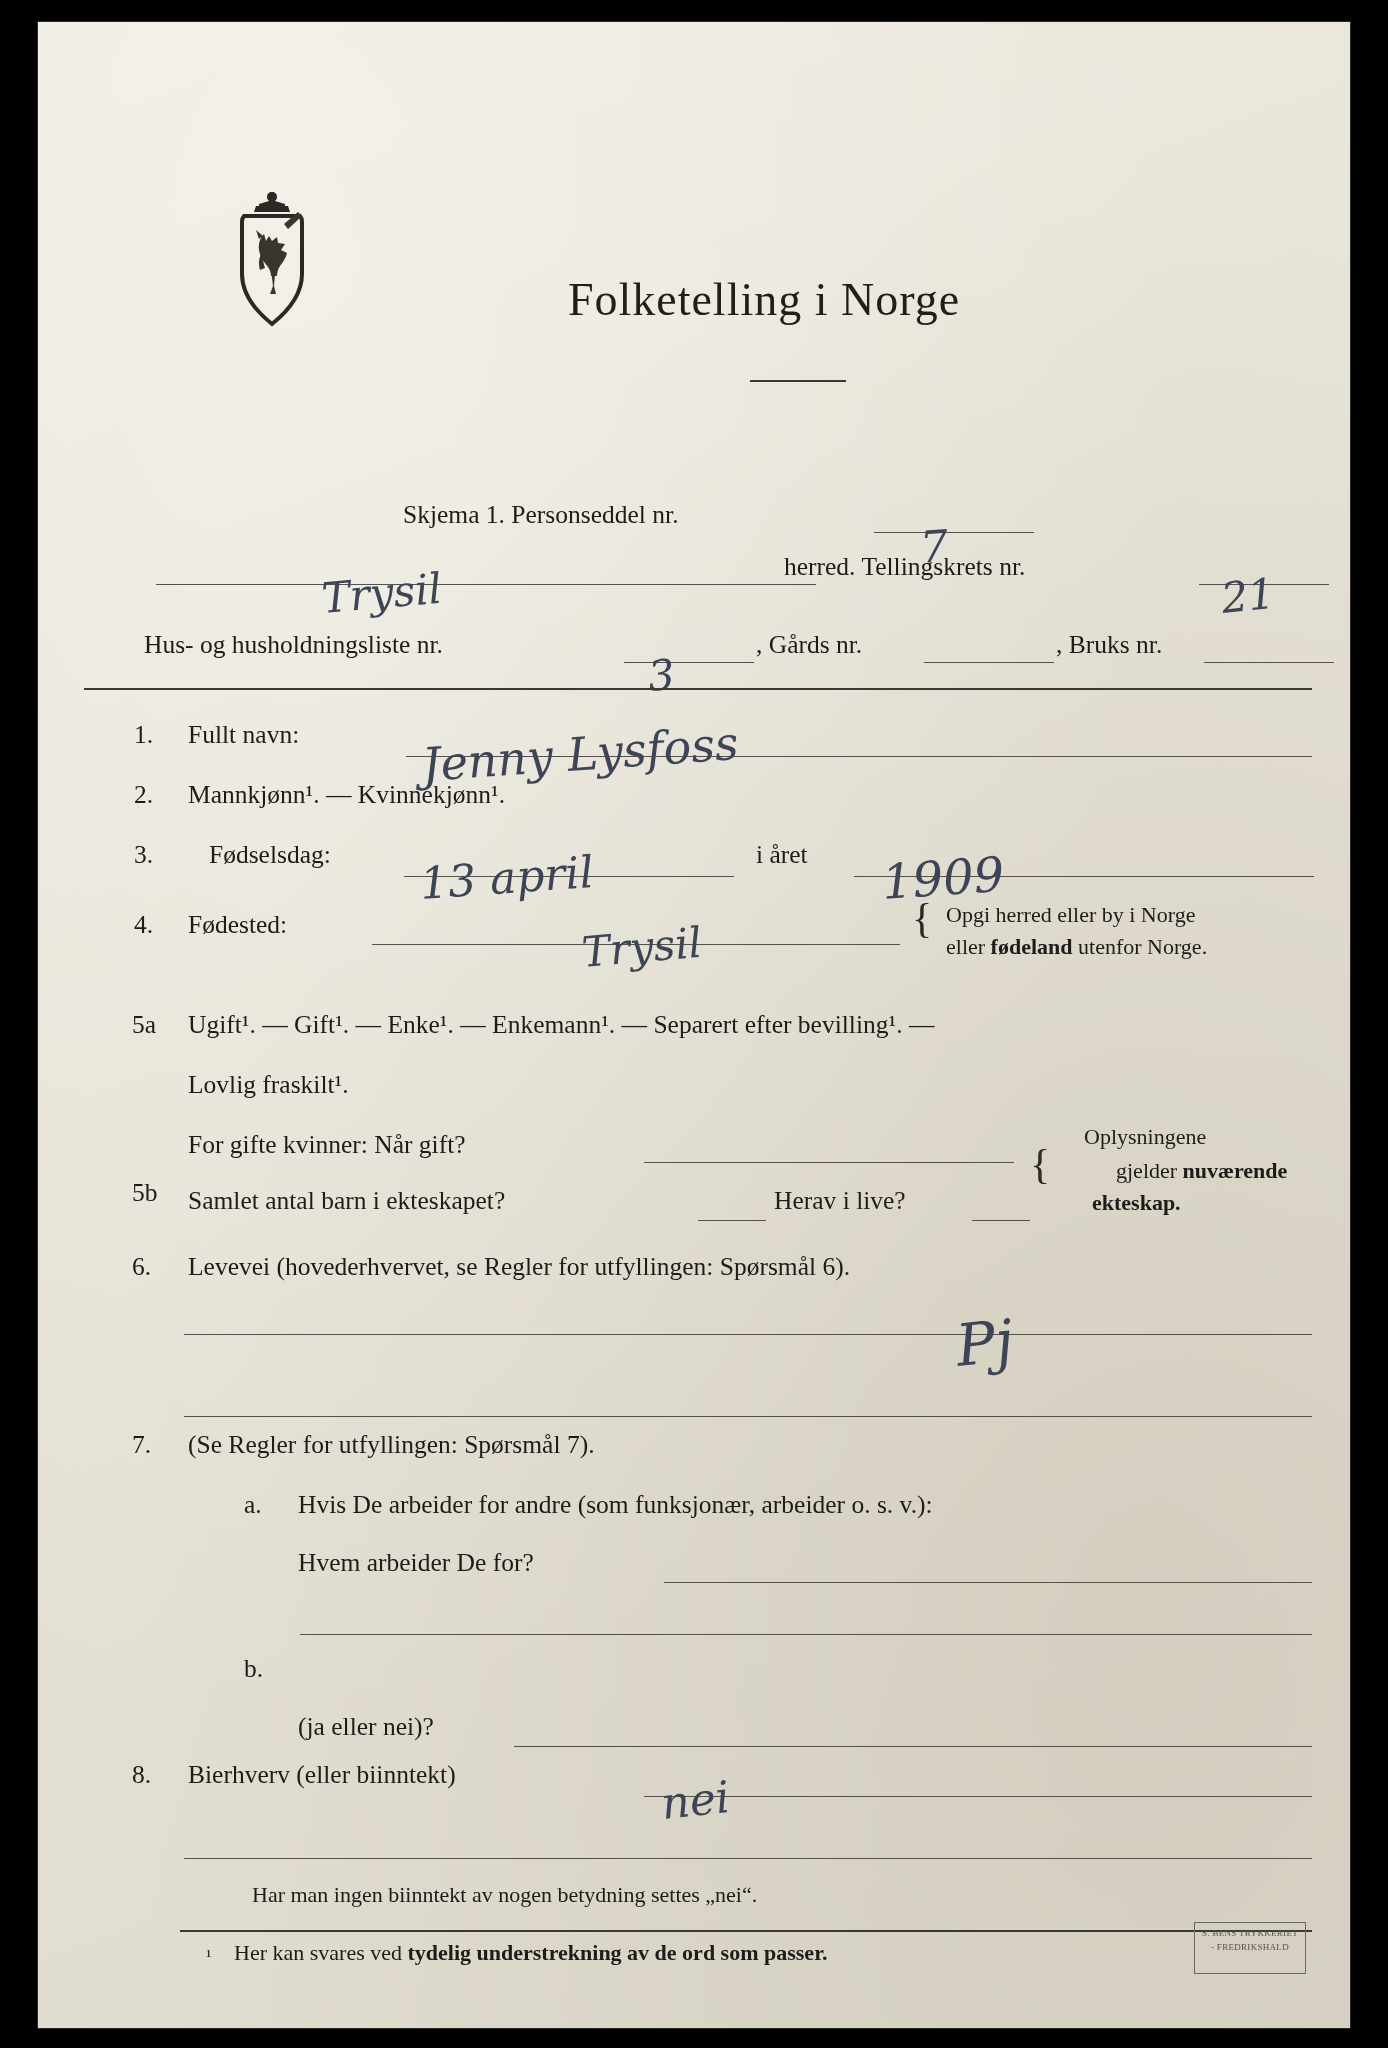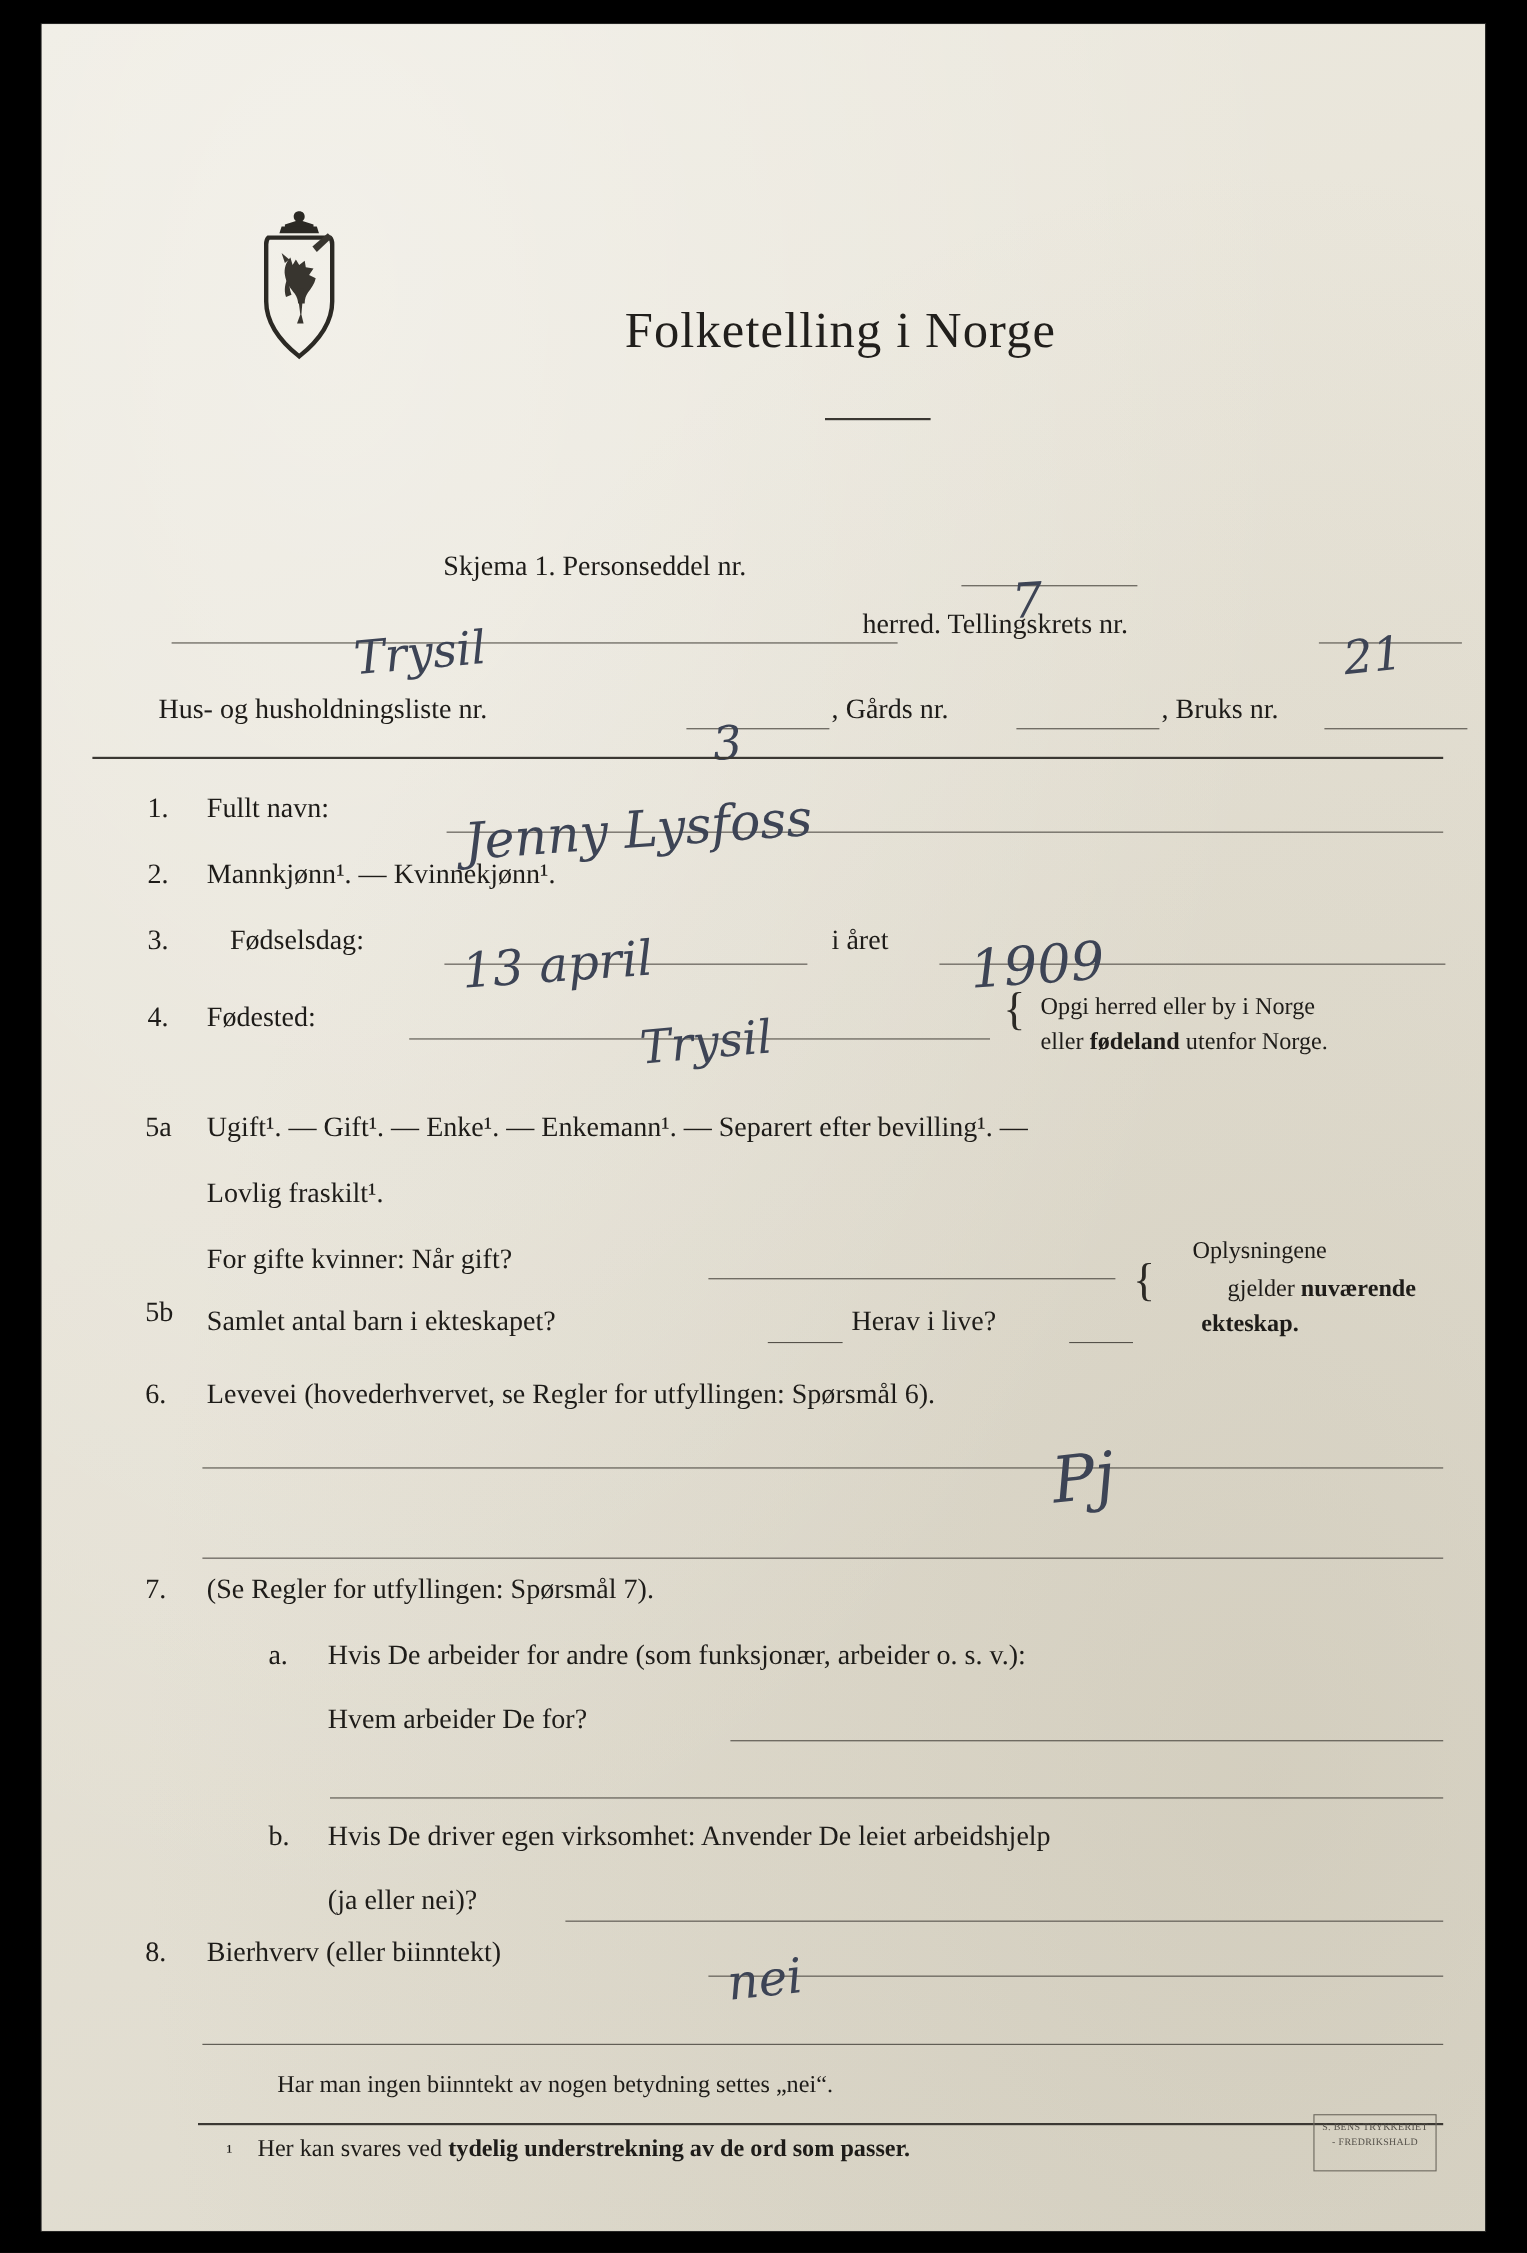--- a/index.html
+++ b/index.html
@@ -224,21 +224,20 @@
     <div class="ln" style="left:48px; top:1368px;">7.</div>
     <div class="ln" style="left:104px; top:1368px;">(Se Regler for utfyllingen:  Spørsmål 7).</div>
 
     <div class="ln" style="left:160px; top:1428px;">a.</div>
     <div class="ln" style="left:214px; top:1428px;">Hvis De arbeider for andre (som funksjonær, arbeider o. s. v.):</div>
     <div class="ln" style="left:214px; top:1486px;">Hvem arbeider De for?</div>
     <div class="rule" style="left:580px; top:1520px; width:648px;"></div>
     <div class="rule" style="left:216px; top:1572px; width:1012px;"></div>
 
     <div class="ln" style="left:160px; top:1592px;">b.</div>
-    <div class="ln" style="left:214px; top:1592px;">Hvis De driver egen virksomhet:  Anvender De leiet arbeidshjelp</div>
     <div class="ln" style="left:214px; top:1650px;">(ja eller nei)?</div>
     <div class="rule" style="left:430px; top:1684px; width:798px;"></div>
 
     <div class="ln" style="left:48px; top:1698px;">8.</div>
     <div class="ln" style="left:104px; top:1698px;">Bierhverv (eller biinntekt)</div>
     <div class="rule" style="left:560px; top:1734px; width:668px;"></div>
     <div class="hw" style="left:580px; top:1716px; font-size:44px; transform:rotate(-6deg);">nei</div>
 
     <div class="rule" style="left:100px; top:1796px; width:1128px;"></div>
 

